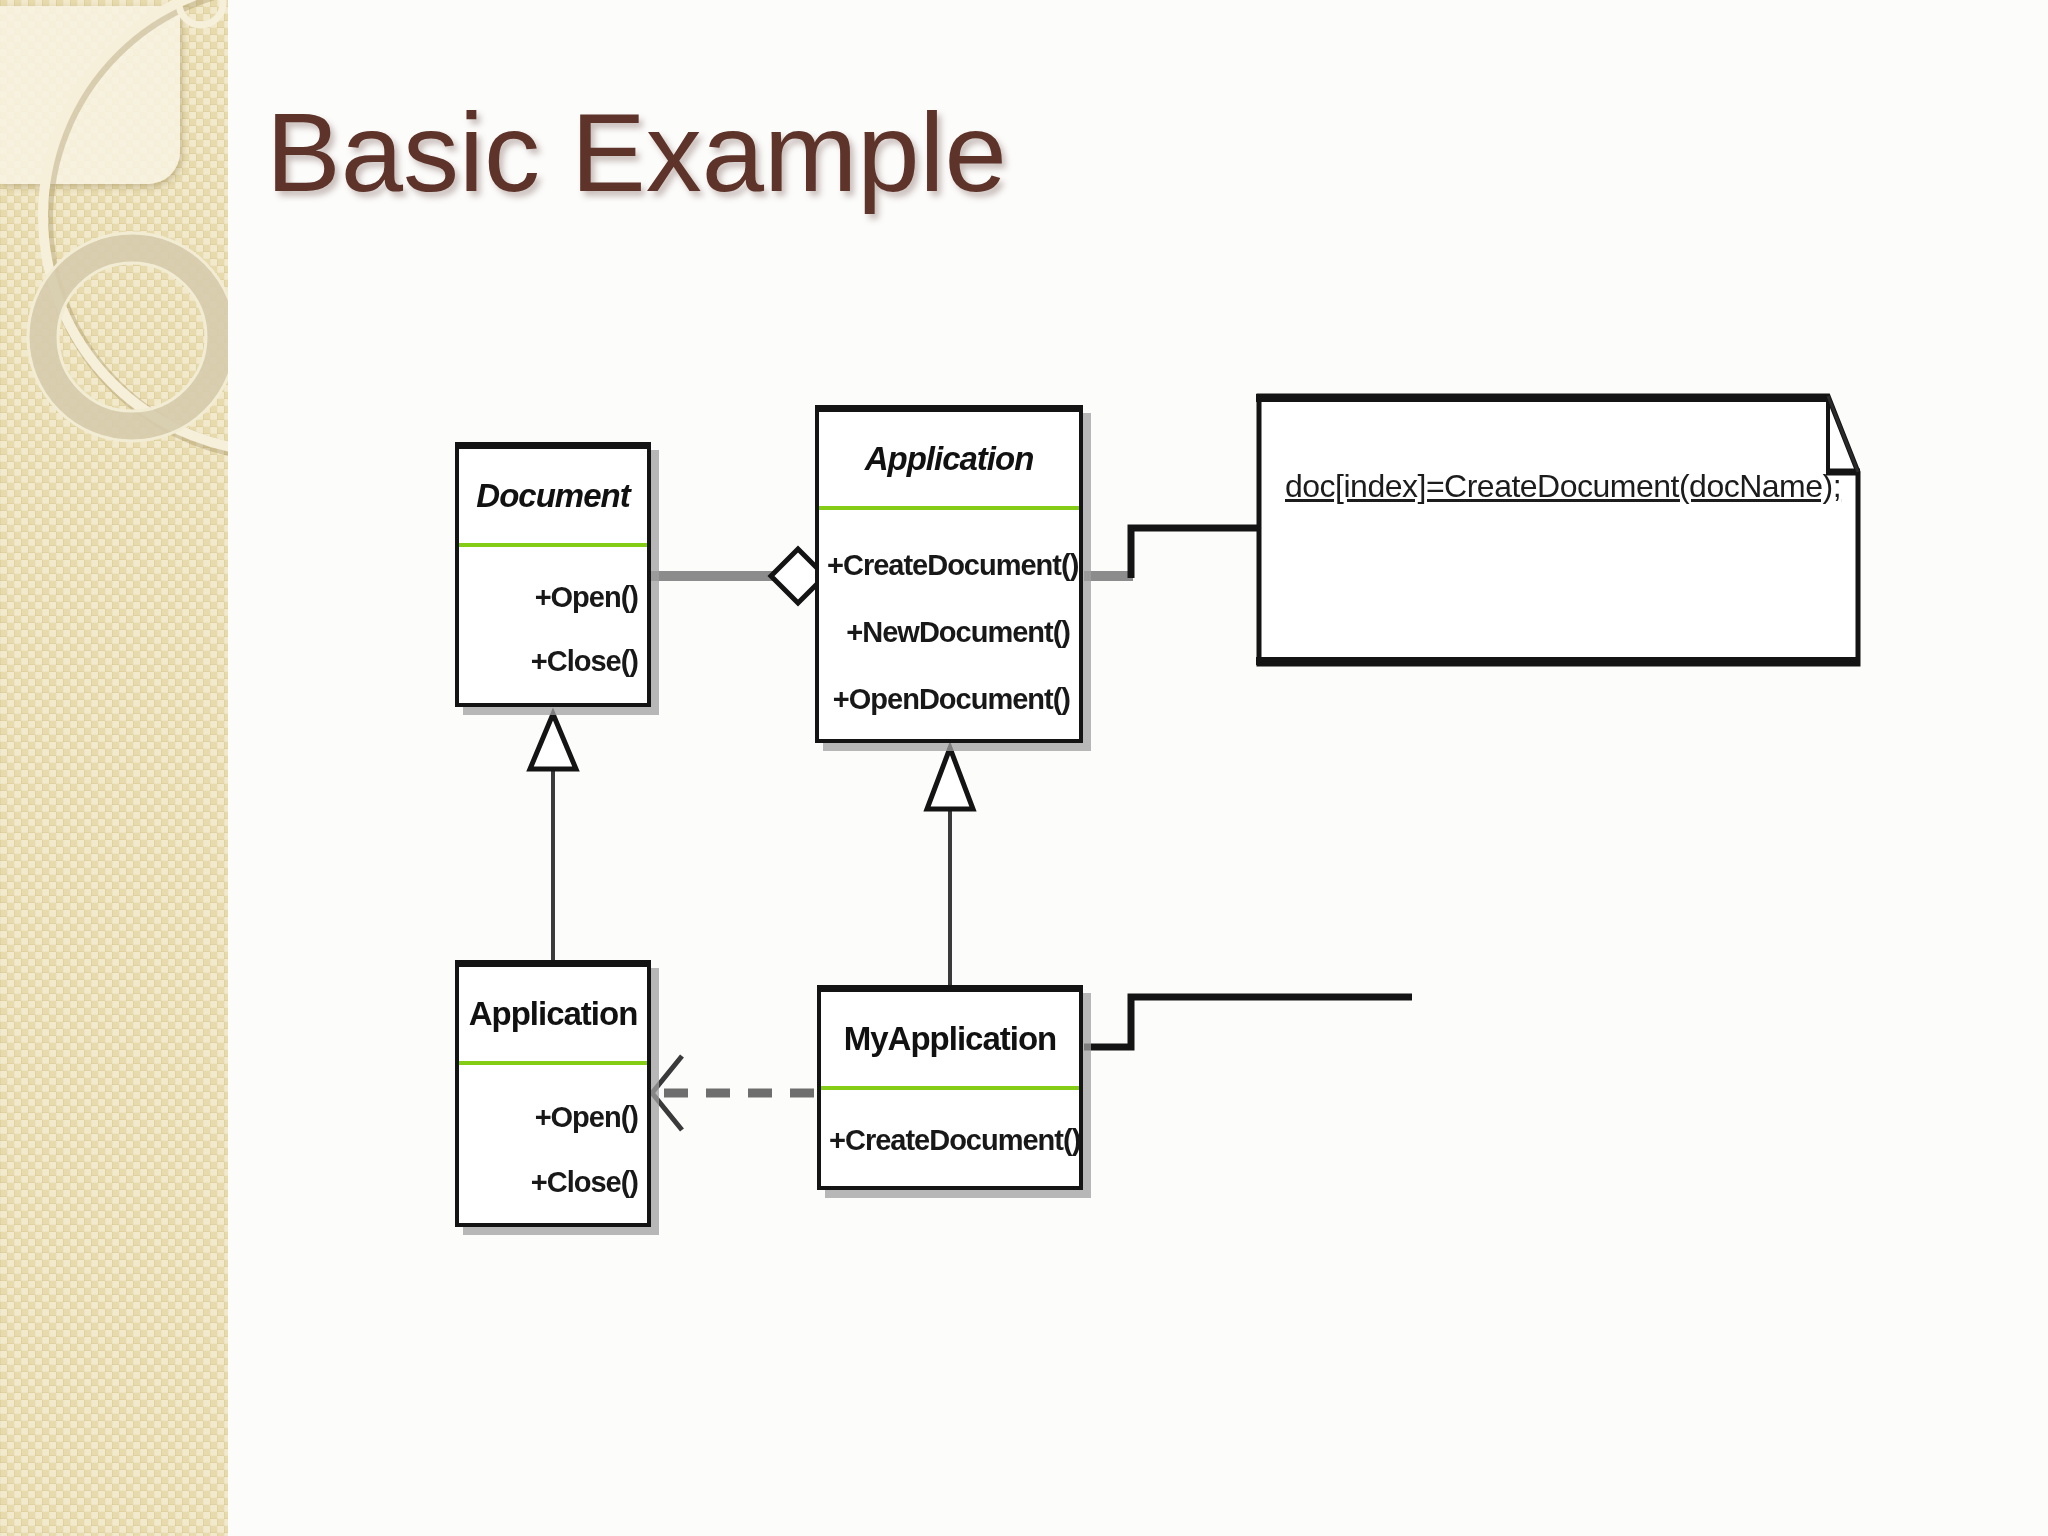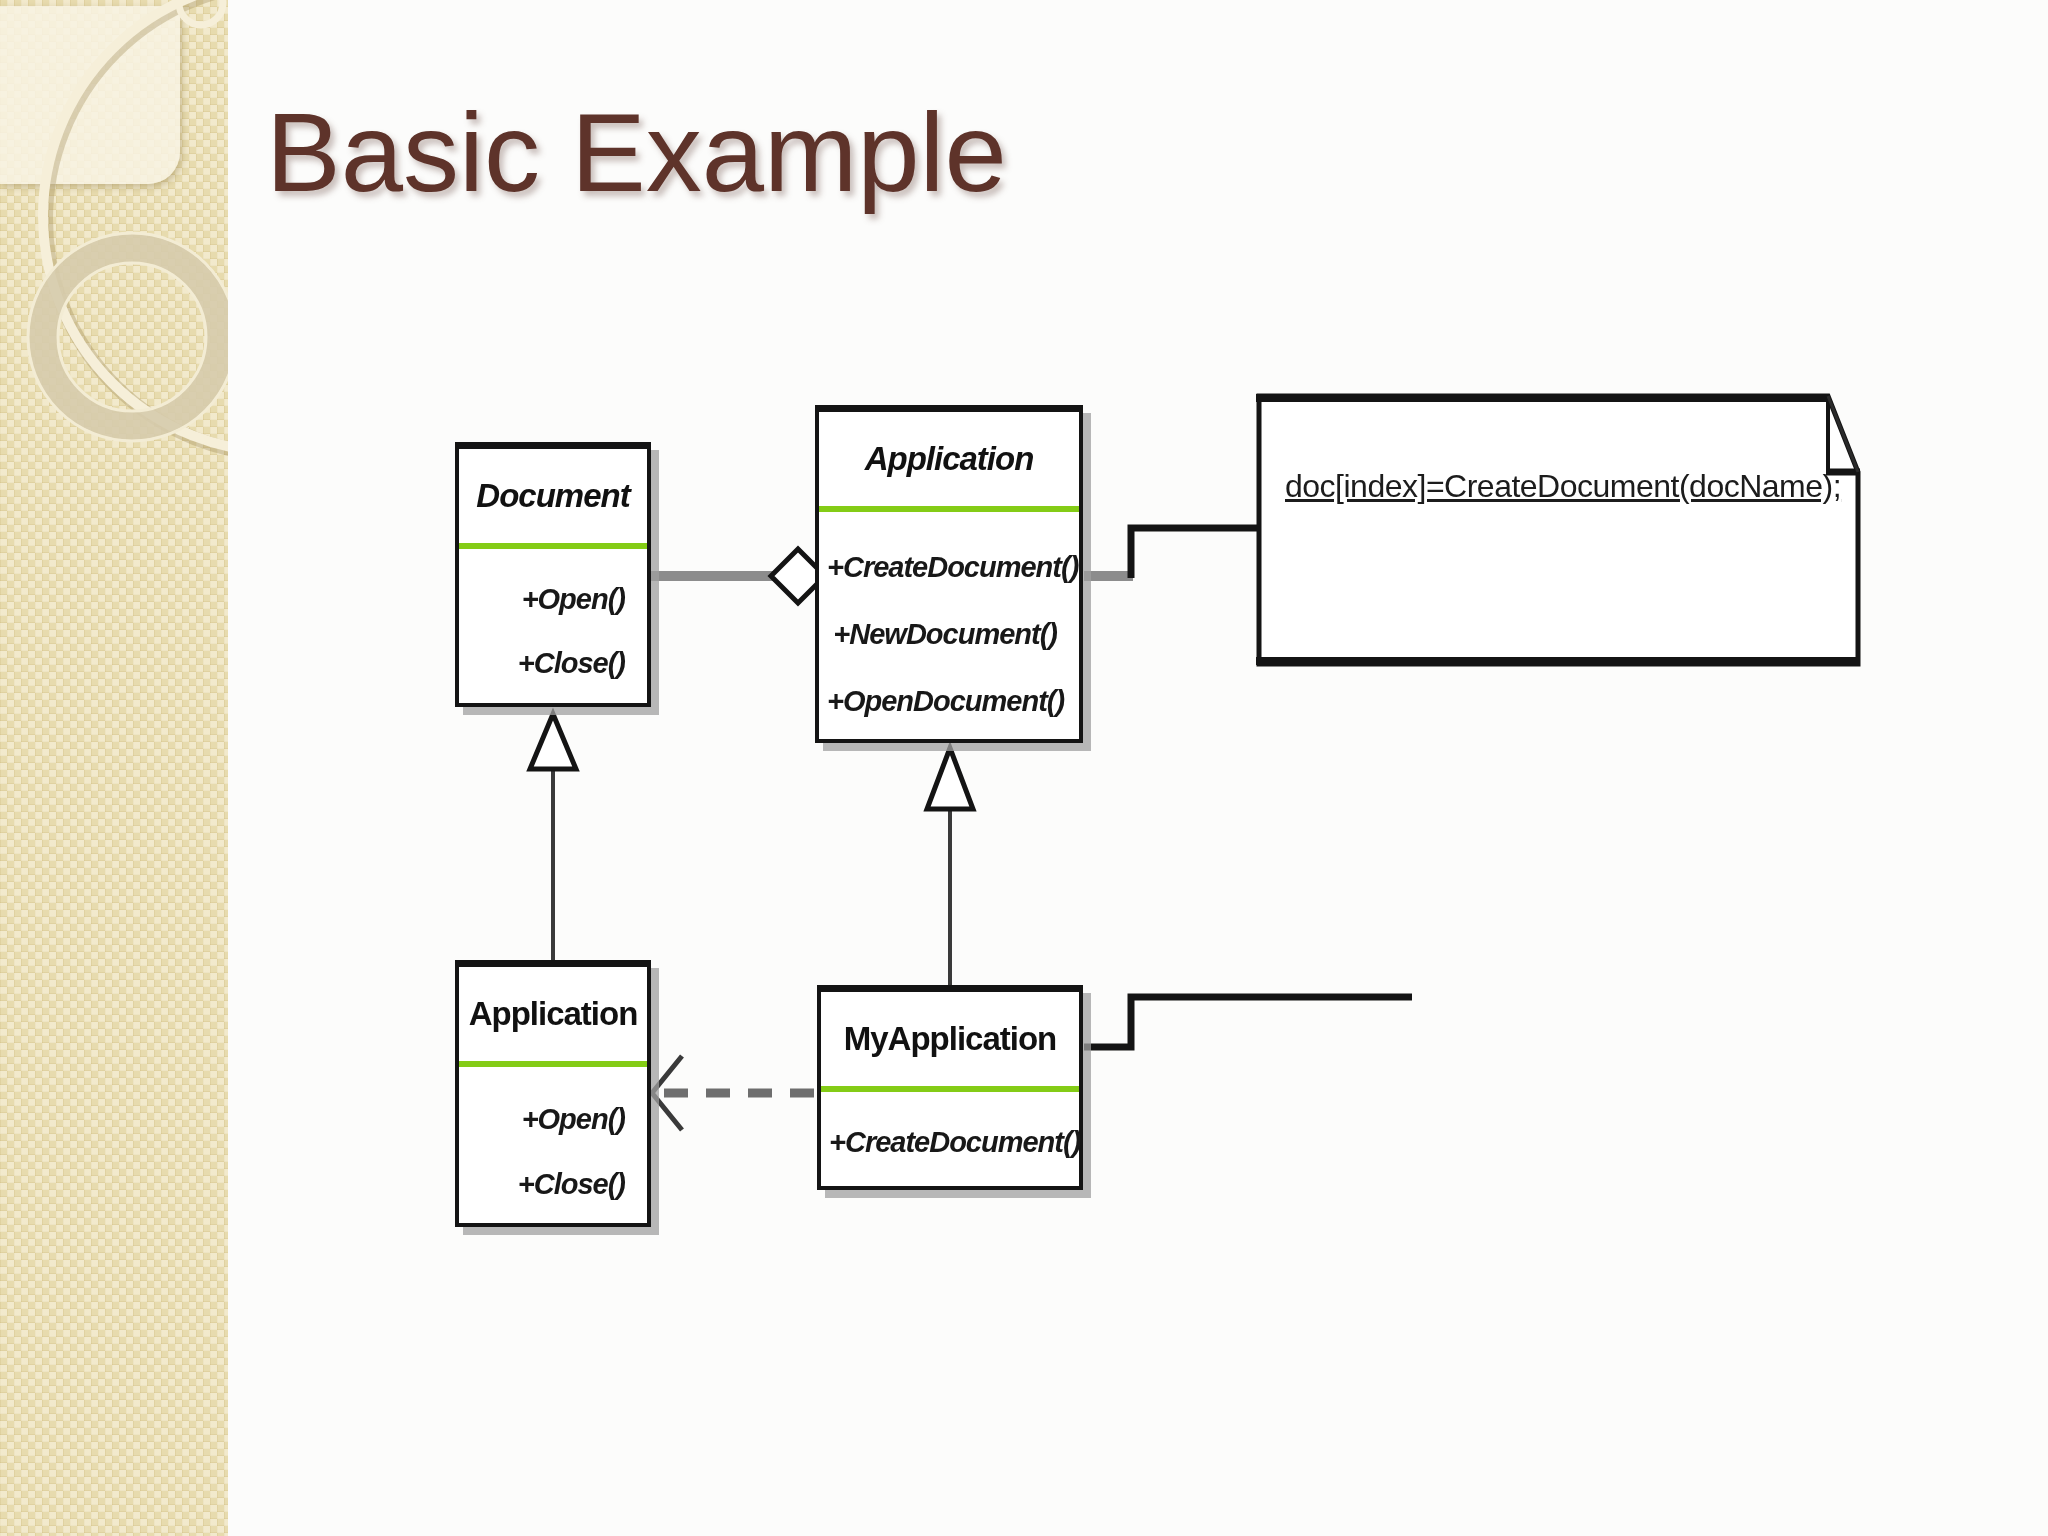--- a/index.html
+++ b/index.html
@@ -24,24 +24,24 @@
 
   
   .title{position:absolute;left:266px;top:88px;font-size:112px;font-weight:normal;
     color:#5e332a;letter-spacing:0px;margin:0;
     text-shadow:4px 5px 6px rgba(100,70,60,.35);}
 
   
   .uml-class{position:absolute;background:#ffffff;border:4px solid #141414;
     border-top-width:7px;box-shadow:8px 8px 0 rgba(160,160,160,.75);z-index:2;}
   .uml-class .name{height:94px;display:flex;align-items:center;justify-content:center;
-    border-bottom:6px solid #84cc16;font-weight:bold;font-size:33px;color:#111;
+    border-bottom:4px solid #84cc16;font-weight:bold;font-size:33px;color:#111;
     letter-spacing:-1px;}
   .uml-class.abstract .name{font-style:italic;}
-  .uml-class .members{padding-left:8px;padding-right:22px;font-style:italic;}
+  .uml-class .members{padding-left:8px;padding-right:9px;}
   .uml-class .member{font-size:29px;font-weight:bold;color:#181818;
     letter-spacing:-1px;white-space:nowrap;}
 
   #cls-document{left:455px;top:442px;width:188px;height:254px;}
   #cls-document .members{padding-top:18px;}
   #cls-document .member{line-height:64px;}
 
   #cls-application{left:815px;top:405px;width:260px;height:327px;}
   #cls-application .members{padding-top:22px;}
   #cls-application .member{line-height:67px;}

